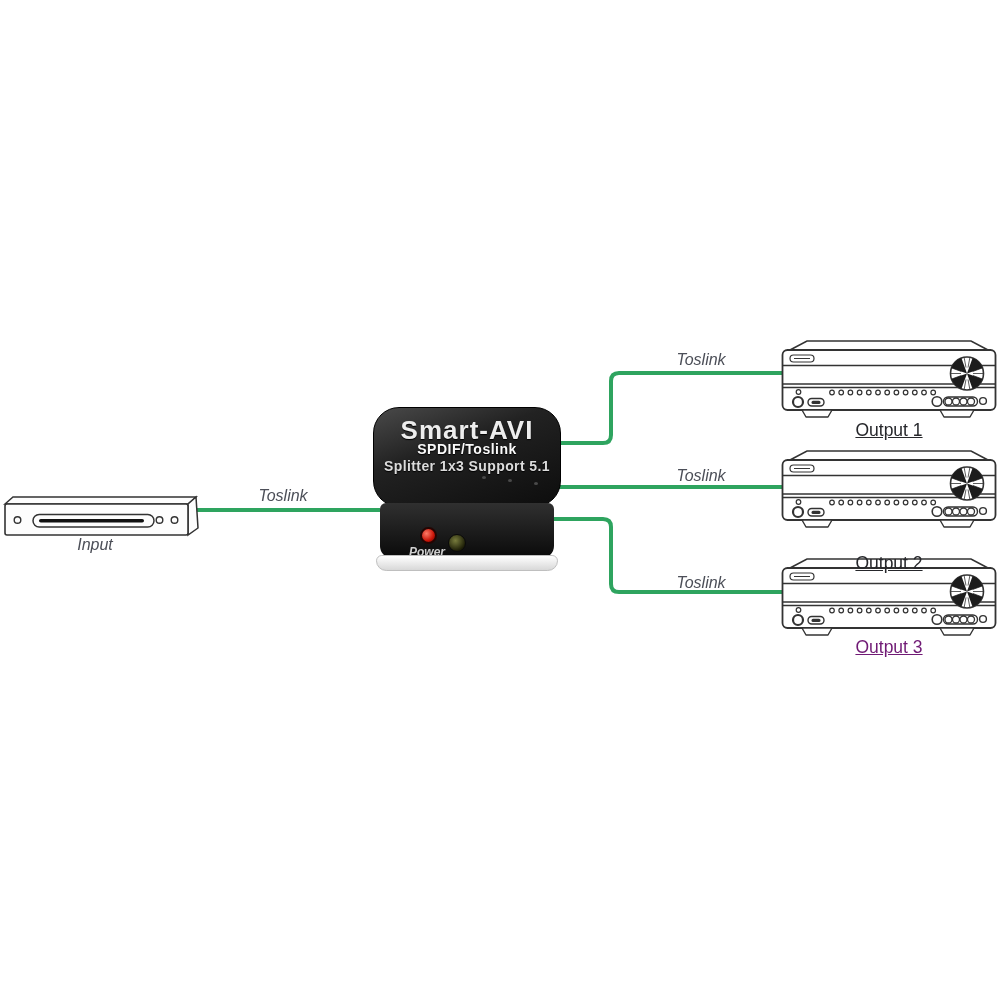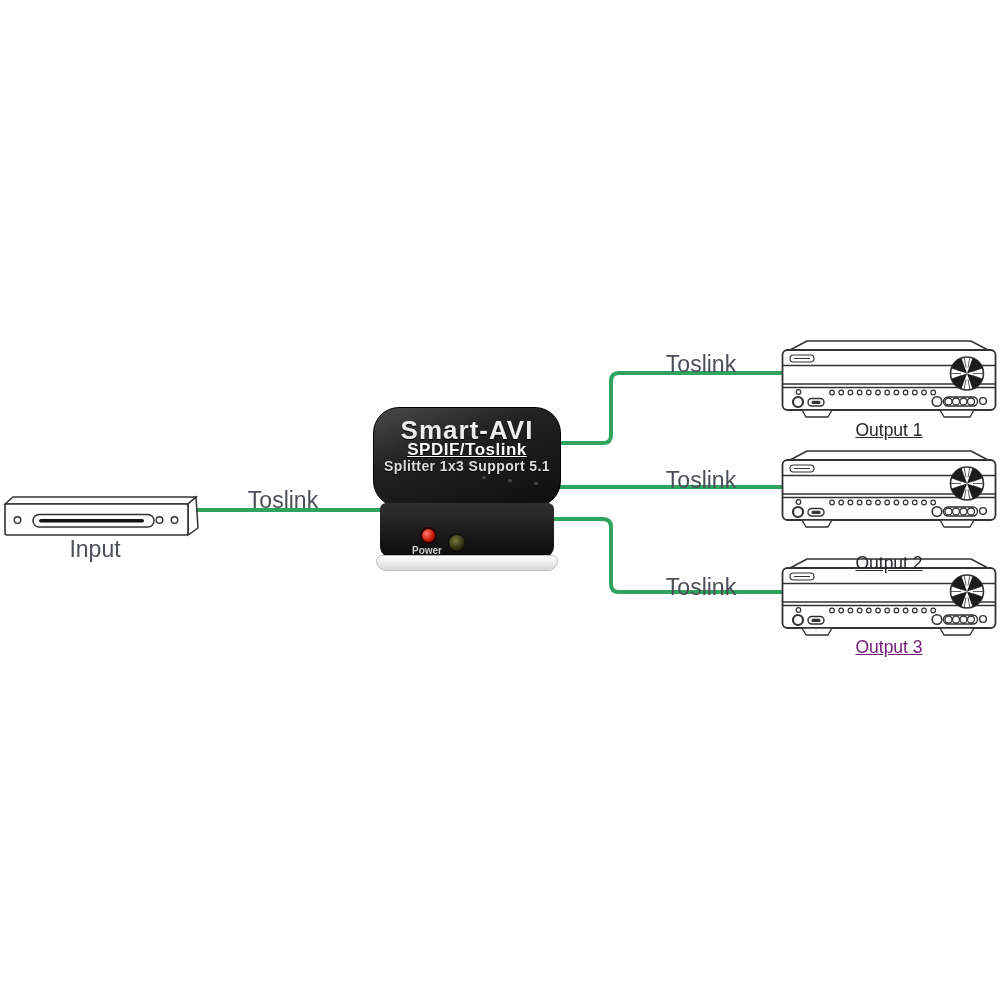--- a/index.html
+++ b/index.html
@@ -1,45 +1,45 @@
 <!DOCTYPE html>
 <html><head>
 <meta charset="utf-8">
 <style>
   html,body{margin:0;padding:0;background:#fff;}
   .canvas{position:relative;width:1000px;height:1000px;background:#ffffff;overflow:hidden;
           font-family:"Liberation Sans", sans-serif;}
   .wires{position:absolute;left:0;top:0;z-index:1;}
   .device{position:absolute;z-index:2;}
-  .lbl{position:absolute;z-index:3;font-size:23px;color:#4c4f58;text-align:center;}
+  .lbl{position:absolute;z-index:3;font-size:16px;color:#4c4f58;text-align:center;font-style:italic;}
   .cable-lbl{width:80px;}
   .dev-lbl{color:#4c4f58;}
   .out-lbl{position:absolute;z-index:3;width:216px;text-align:center;font-size:17.5px;color:#26272b;text-decoration:underline;}
   .out-lbl.gray{color:#701a75;}
 
   
   .splitter{position:absolute;left:370px;top:405px;width:194px;height:167px;z-index:2;}
   .sp-top{position:absolute;left:3px;top:2px;width:188px;height:100px;border-radius:26px;
           background:linear-gradient(160deg,#4a4a4a 0%,#222222 38%,#0d0d0d 100%);
           border:1px solid #000;box-sizing:border-box;
           display:flex;flex-direction:column;align-items:center;padding-top:12px;}
   .sp-brand{font-size:26px;font-weight:700;color:#ededed;letter-spacing:1px;line-height:20px;
             text-shadow:0 1px 1px #000;}
-  .sp-model{font-size:17px;font-weight:700;color:#fafafa;line-height:19px;letter-spacing:.5px;
-            text-shadow:0 1px 1px #000;text-decoration:underline;}
+  .sp-model{font-size:14px;font-weight:700;color:#fafafa;line-height:19px;letter-spacing:.5px;
+            text-shadow:0 1px 1px #000;}
   .sp-sub{font-size:14px;font-weight:700;color:#dcdcdc;line-height:14px;letter-spacing:.4px;
           text-shadow:0 1px 1px #000;text-align:center;}
   .sp-dot{position:absolute;width:4px;height:3px;border-radius:50%;background:#4a4a4a;}
   .sp-front{position:absolute;left:10px;top:98px;width:174px;height:55px;
             background:linear-gradient(#303030,#0a0a0a);border-radius:6px 6px 12px 12px;}
   .sp-led{position:absolute;left:40px;top:24px;width:13px;height:13px;border-radius:50%;
           background:radial-gradient(circle at 35% 35%,#ff7a66,#c81408 60%,#550300);
           border:2px solid #240503;}
   .sp-power{position:absolute;left:22px;top:42px;width:50px;text-align:center;
-            font-size:10px;font-weight:700;color:#cfcfcf;}
+            font-size:12px;font-style:italic;font-weight:700;color:#cfcfcf;}
   .sp-ir{position:absolute;left:68px;top:31px;width:16px;height:16px;border-radius:50%;
          background:radial-gradient(circle at 40% 35%,#777b3c,#1f2008 70%);border:1px solid #0a0a0a;}
   .sp-base{position:absolute;left:6px;top:150px;width:182px;height:16px;
            background:linear-gradient(#ffffff,#d8d8d8);border:1px solid #bfbfbf;
            border-radius:8px 8px 14px 14px;box-sizing:border-box;}
 </style>
 </head>
 <body>
 
 <div class="canvas">

